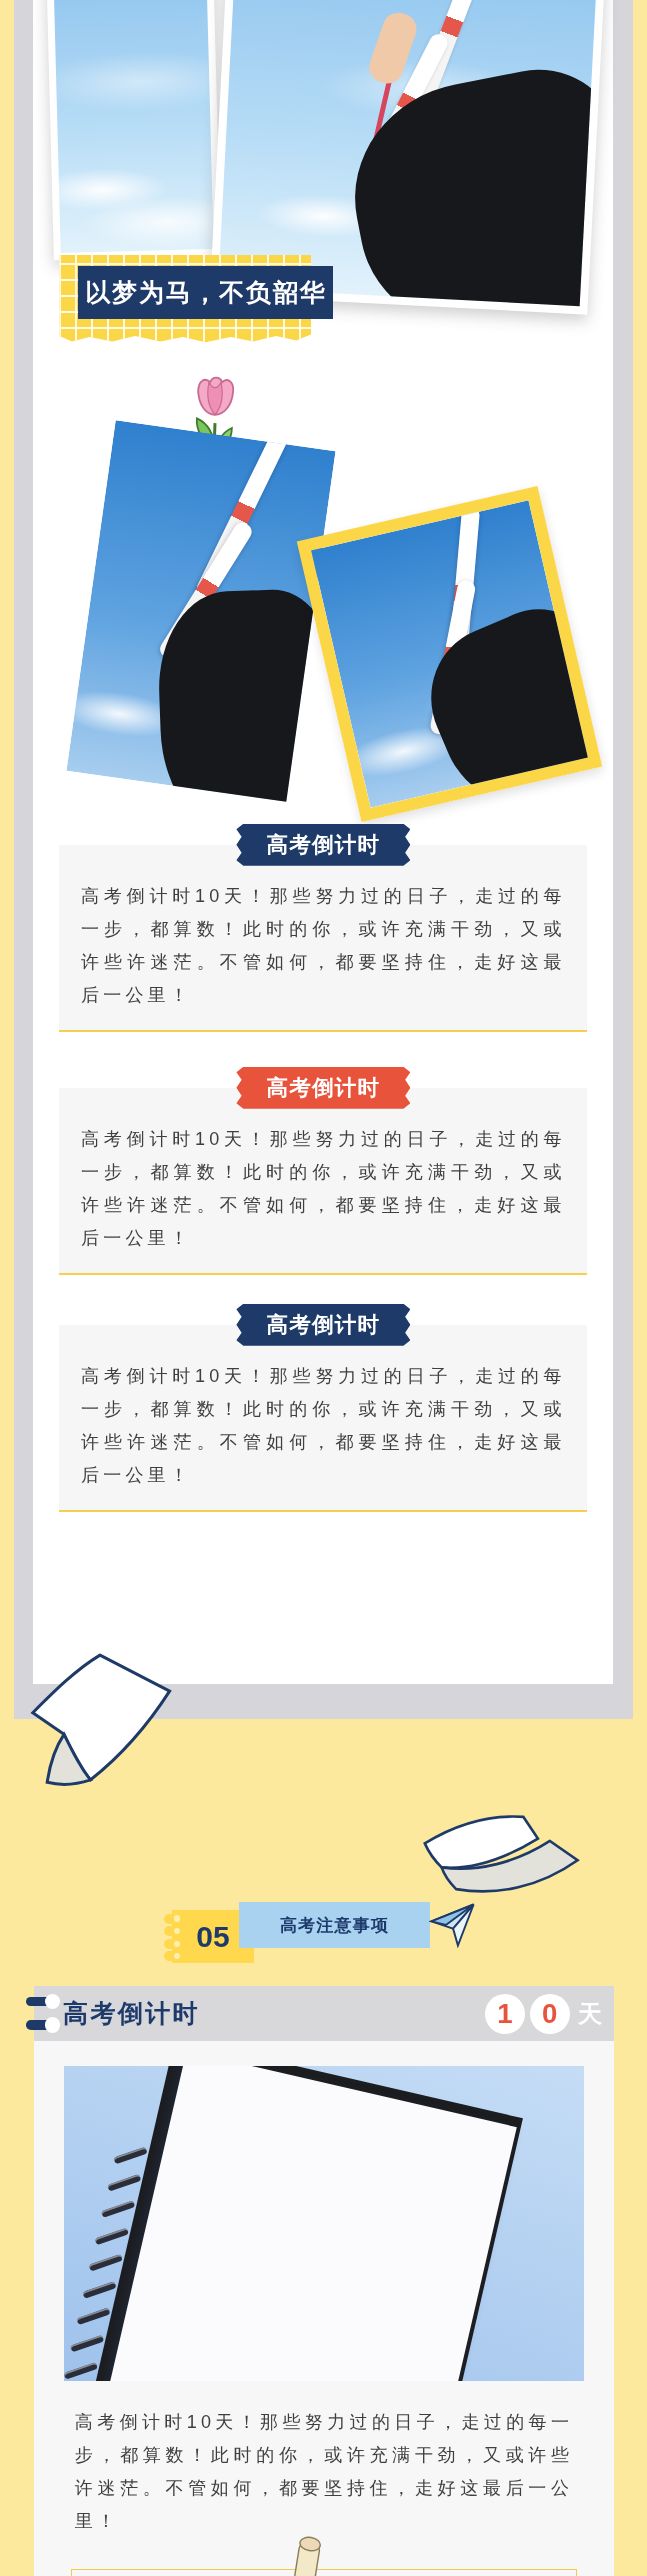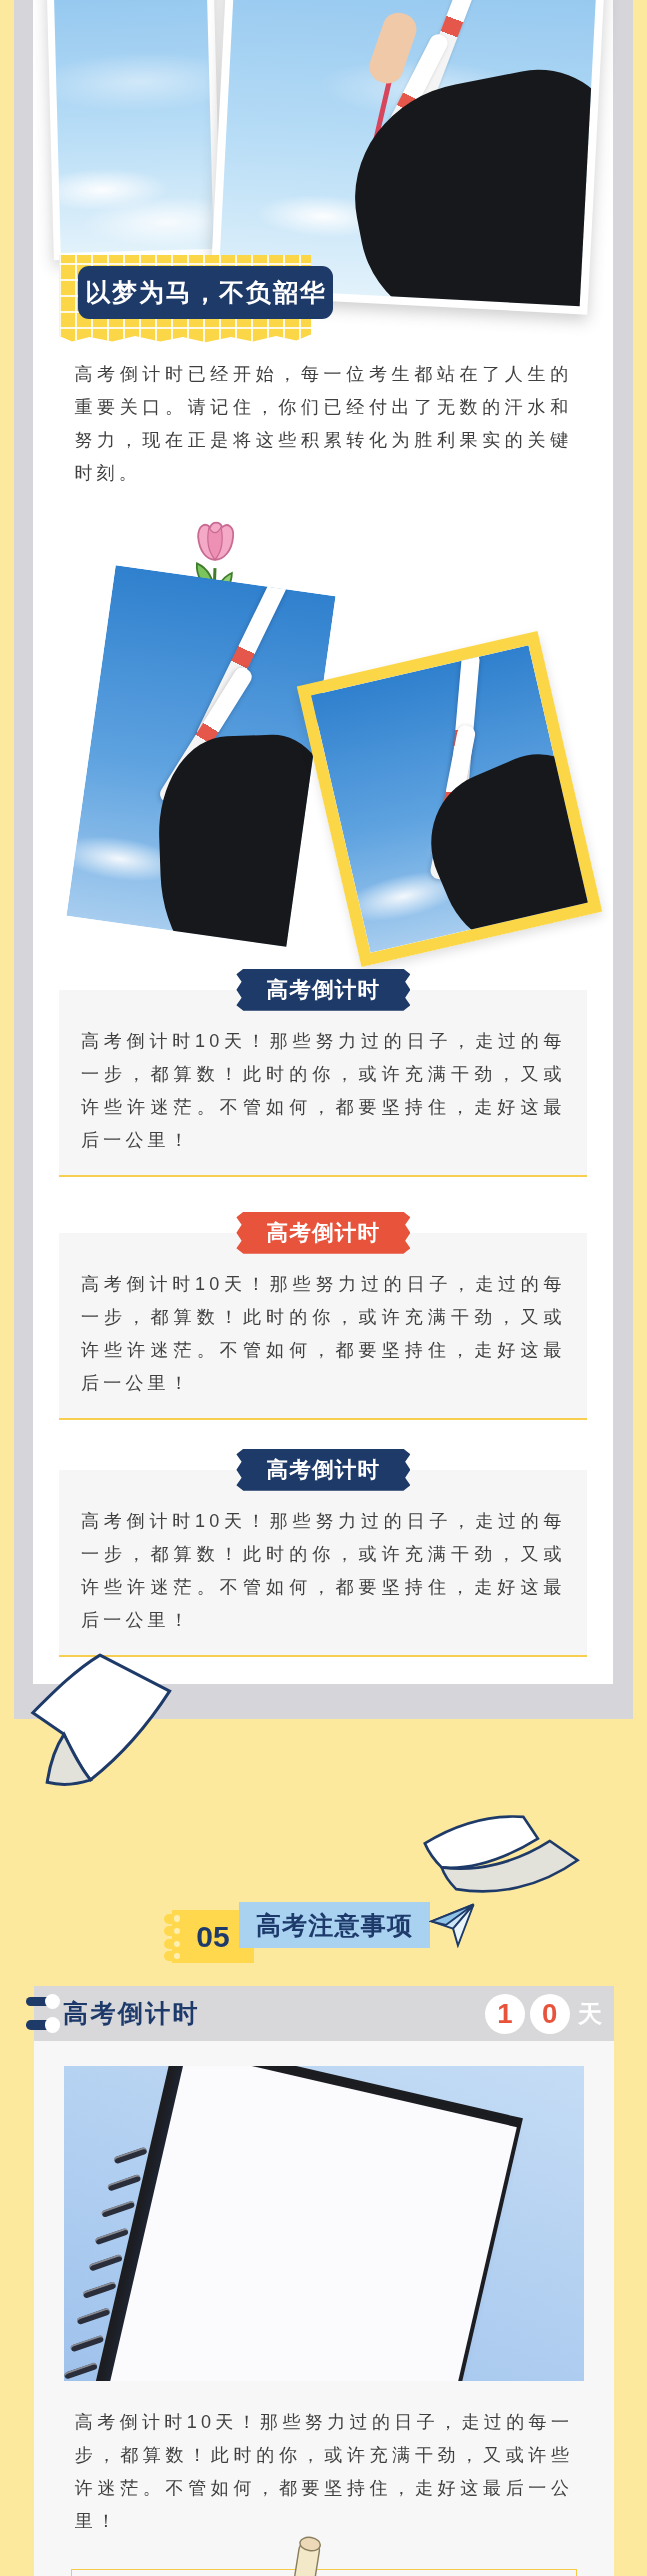--- a/index.html
+++ b/index.html
@@ -32,21 +32,21 @@
   .hand{position:absolute;left:40%;top:18%;width:34px;height:72px;background:#F0C9A8;border-radius:15.6px;transform:rotate(16deg);}
 
   
   .plate{position:absolute;left:26px;top:255px;width:252px;height:90px;
     background:
       repeating-linear-gradient(0deg, rgba(255,255,255,.85) 0 1.8px, rgba(255,255,255,0) 1.8px 16px),
       repeating-linear-gradient(90deg, rgba(255,255,255,.85) 0 1.8px, rgba(255,255,255,0) 1.8px 16px),
       #FBD646;
     clip-path:polygon(0 0,100% 0,100% 88%,94% 95%,86% 90%,77% 96%,68% 91%,58% 97%,49% 91%,40% 96%,30% 90%,21% 96%,12% 91%,5% 96%,0 90%);}
   .plate-box{position:absolute;left:45px;top:266px;width:255px;height:53px;background:#1E3A68;
-    display:flex;align-items:center;justify-content:center;border-radius:11px;}
+    display:flex;align-items:center;justify-content:center;}
   .plate-box span{color:#ffffff;font-size:25px;font-weight:bold;letter-spacing:1.8px;}
 
   
   .para{margin:13px 41px 0;color:#3F3F3F;font-size:18px;line-height:33px;
         letter-spacing:4.2px;text-align:justify;}
 
   
   .collage{position:relative;height:474px;}
   .tulip{position:absolute;left:153px;top:30px;}
   .col-photo{position:absolute;overflow:hidden;}
@@ -77,21 +77,21 @@
   .paper{position:absolute;}
 
   
   .tab02{position:absolute;left:172px;top:1910px;width:82px;height:53px;background:#FFD84D;z-index:1;
     display:flex;align-items:center;justify-content:center;}
   .tab02 span{color:#1D3A6B;font-size:30px;font-weight:bold;}
   .tab-bump{position:absolute;left:-7.8px;width:18px;height:10.2px;background:#FFD84D;border-radius:5.4px;}
   .tab-bump i{position:absolute;right:1.8px;top:1.8px;width:6.6px;height:6.6px;border-radius:50%;background:#FDEFAF;}
   .bluebox{position:absolute;left:239px;top:1902px;width:191px;height:46px;background:#A9D2F1;z-index:2;
     display:flex;align-items:center;justify-content:center;}
-  .bluebox span{color:#1D3A6B;font-size:25px;font-weight:bold;letter-spacing:1.2px;}
+  .bluebox span{color:#1D3A6B;font-size:17px;font-weight:bold;letter-spacing:1.2px;}
   .plane{position:absolute;left:429px;top:1902px;z-index:2;}
 
   
   .band{position:absolute;left:34px;top:1986px;width:580px;height:55px;background:#D8D8DB;
     display:flex;align-items:center;}
   .band-title{color:#1D3A6B;font-size:25px;font-weight:bold;letter-spacing:2.4px;margin-left:29px;}
   .band-right{margin-left:auto;margin-right:12px;display:flex;align-items:center;gap:4.8px;}
   .day-circle{width:40px;height:40px;border-radius:50%;background:#ffffff;
     display:flex;align-items:center;justify-content:center;}
   .day-circle span{color:#E8533C;font-size:27.6px;font-weight:bold;}
@@ -139,21 +139,20 @@
             <div class="hand"></div>
             <div class="sleeve"></div>
           </div>
         </div>
         <div class="plate"></div>
         <div class="plate-box">
           <span>以梦为马，不负韶华</span>
         </div>
       </div>
 
-      <p class="para">高考倒计时已经开始，每一位考生都站在了人生的重要关口。请记住，你们已经付出了无数的汗水和努力，现在正是将这些积累转化为胜利果实的关键时刻。</p>
 
       <div class="collage">
         <svg class="tulip ill" width="58" height="118" viewBox="0 0 48 98">
           <path d="M24 40 C23 60 23 75 24 92" stroke="#3f7d2c" stroke-width="2.5" fill="none"></path>
           <path d="M24 62 C14 56 8 46 9 36 C18 40 23 48 24 62" fill="#7CC45E" stroke="#3f7d2c" stroke-width="1.5"></path>
           <path d="M24 70 C32 62 38 54 38 44 C29 48 25 56 24 70" fill="#8FD072" stroke="#3f7d2c" stroke-width="1.5"></path>
           <path d="M10 14 C10 4 16 2 20 6 C22 1 28 1 30 6 C34 2 40 5 39 14 C38 26 31 33 24 33 C17 33 11 26 10 14 Z" fill="#F4A9C6" stroke="#C96A93" stroke-width="1.5"></path>
           <path d="M19 6 C17 16 18 26 24 33 C30 26 31 16 29 6 C26 12 22 12 19 6 Z" fill="#EE8FB4" stroke="#C96A93" stroke-width="1"></path>
         </svg>
         <div class="col-photo col-left">

